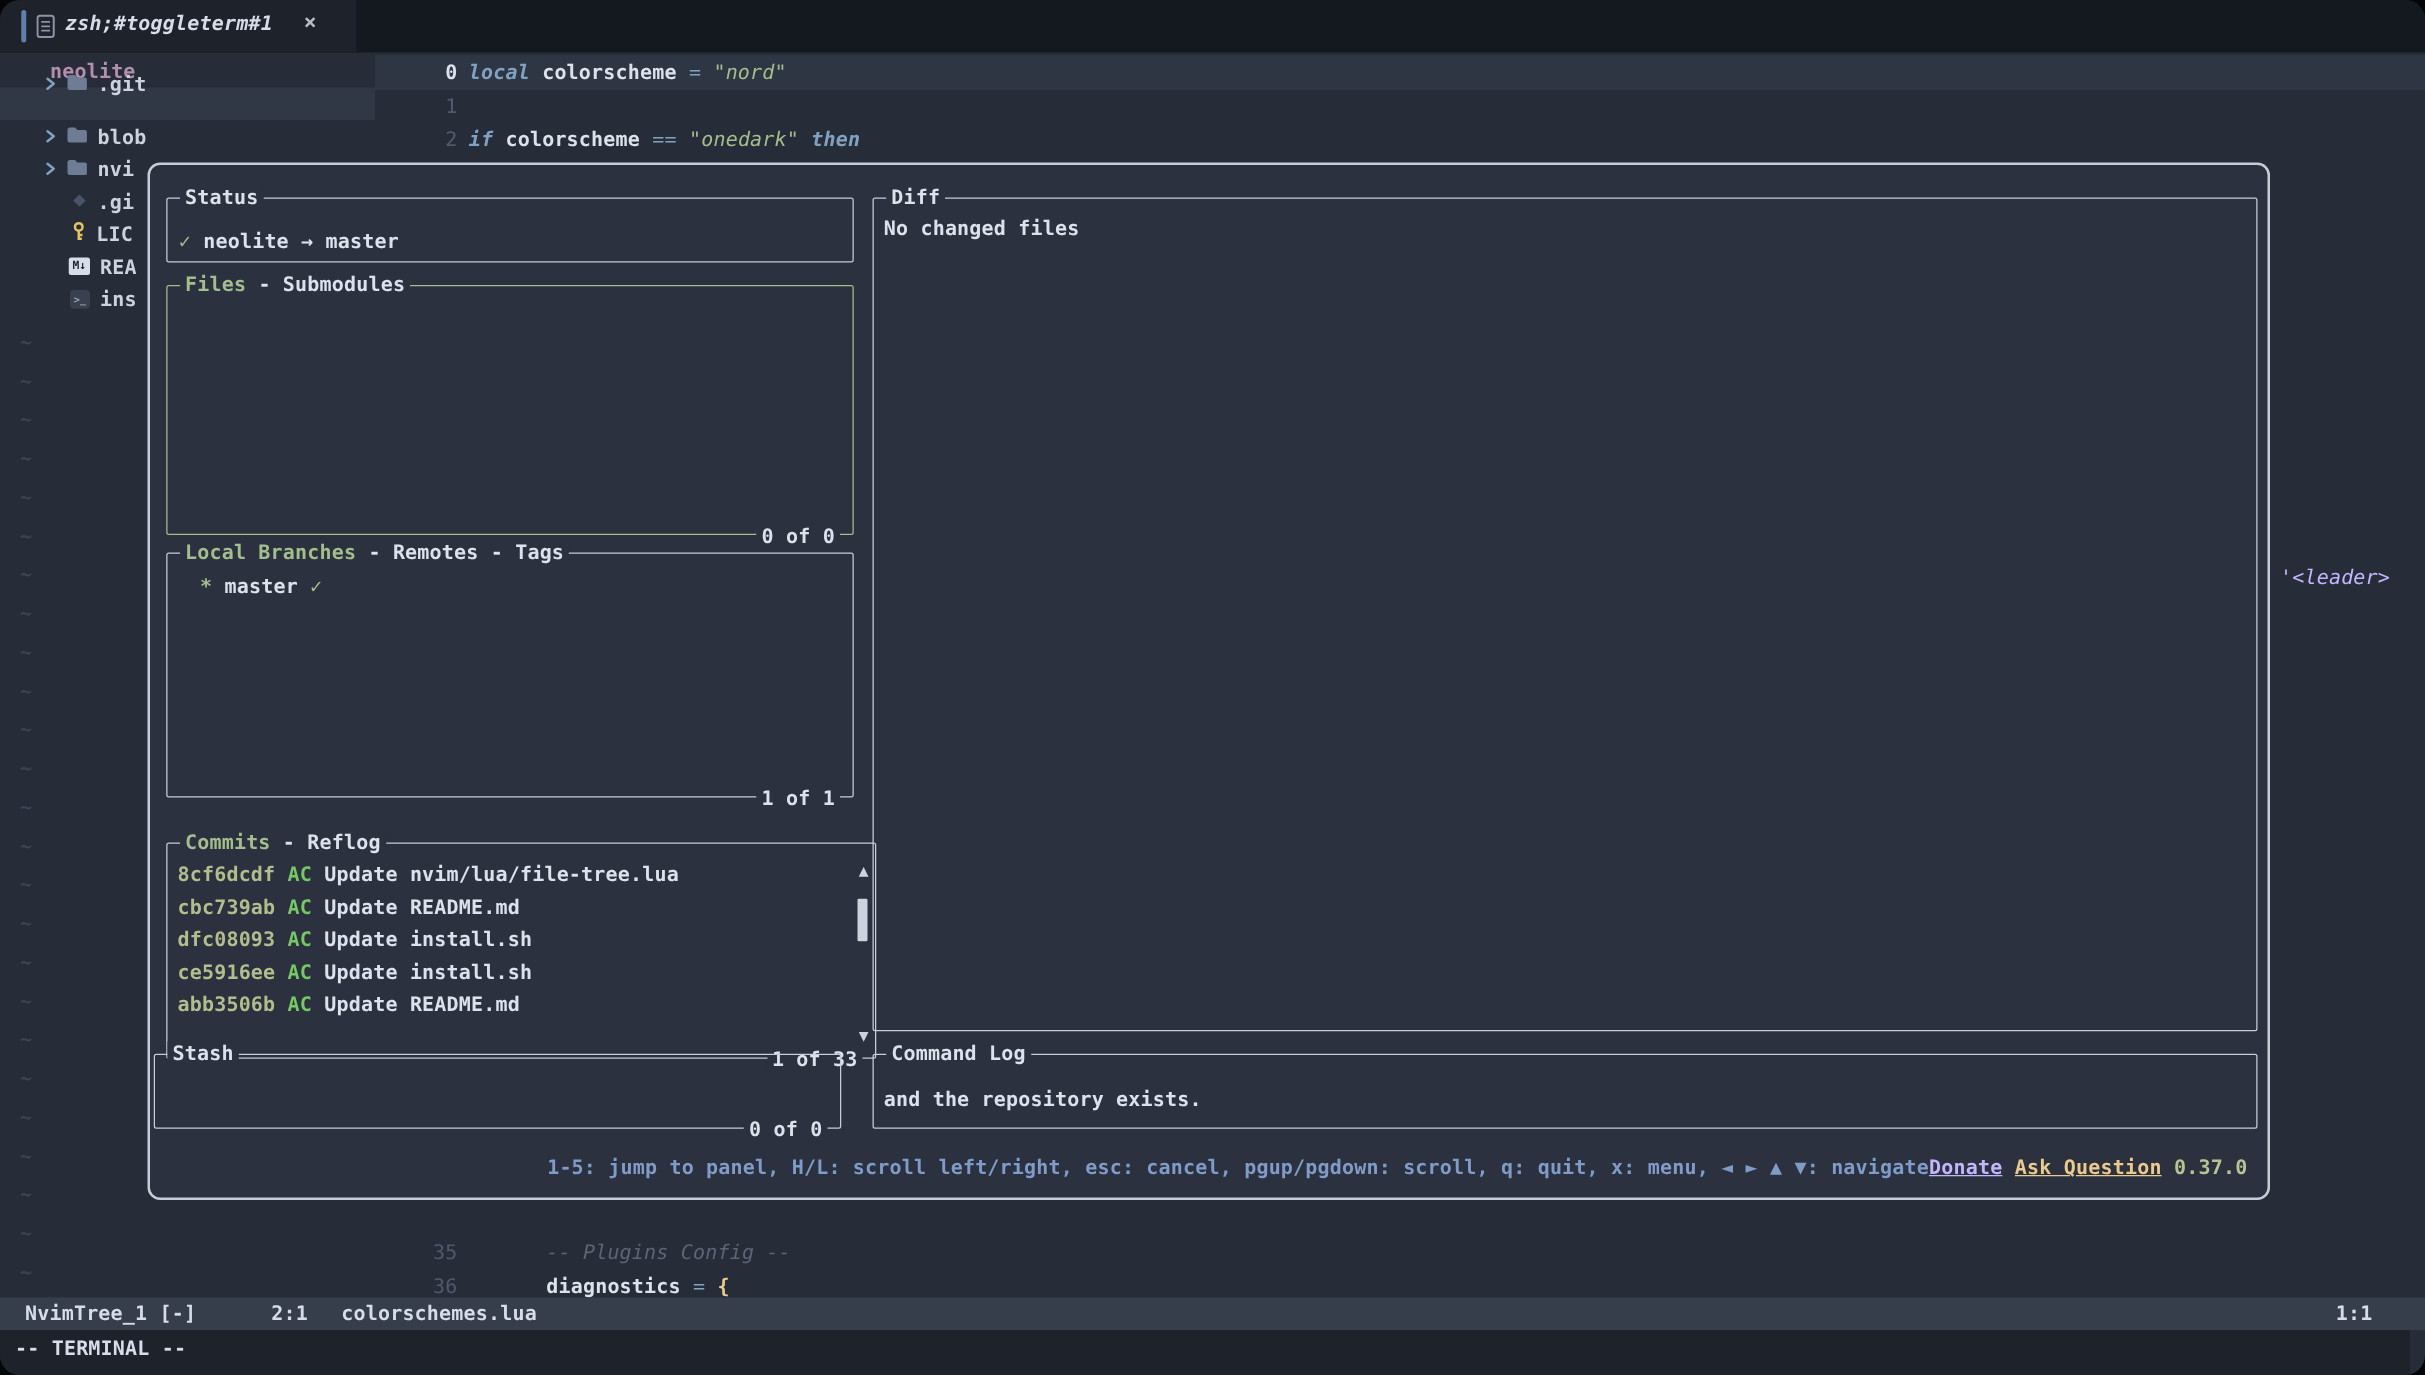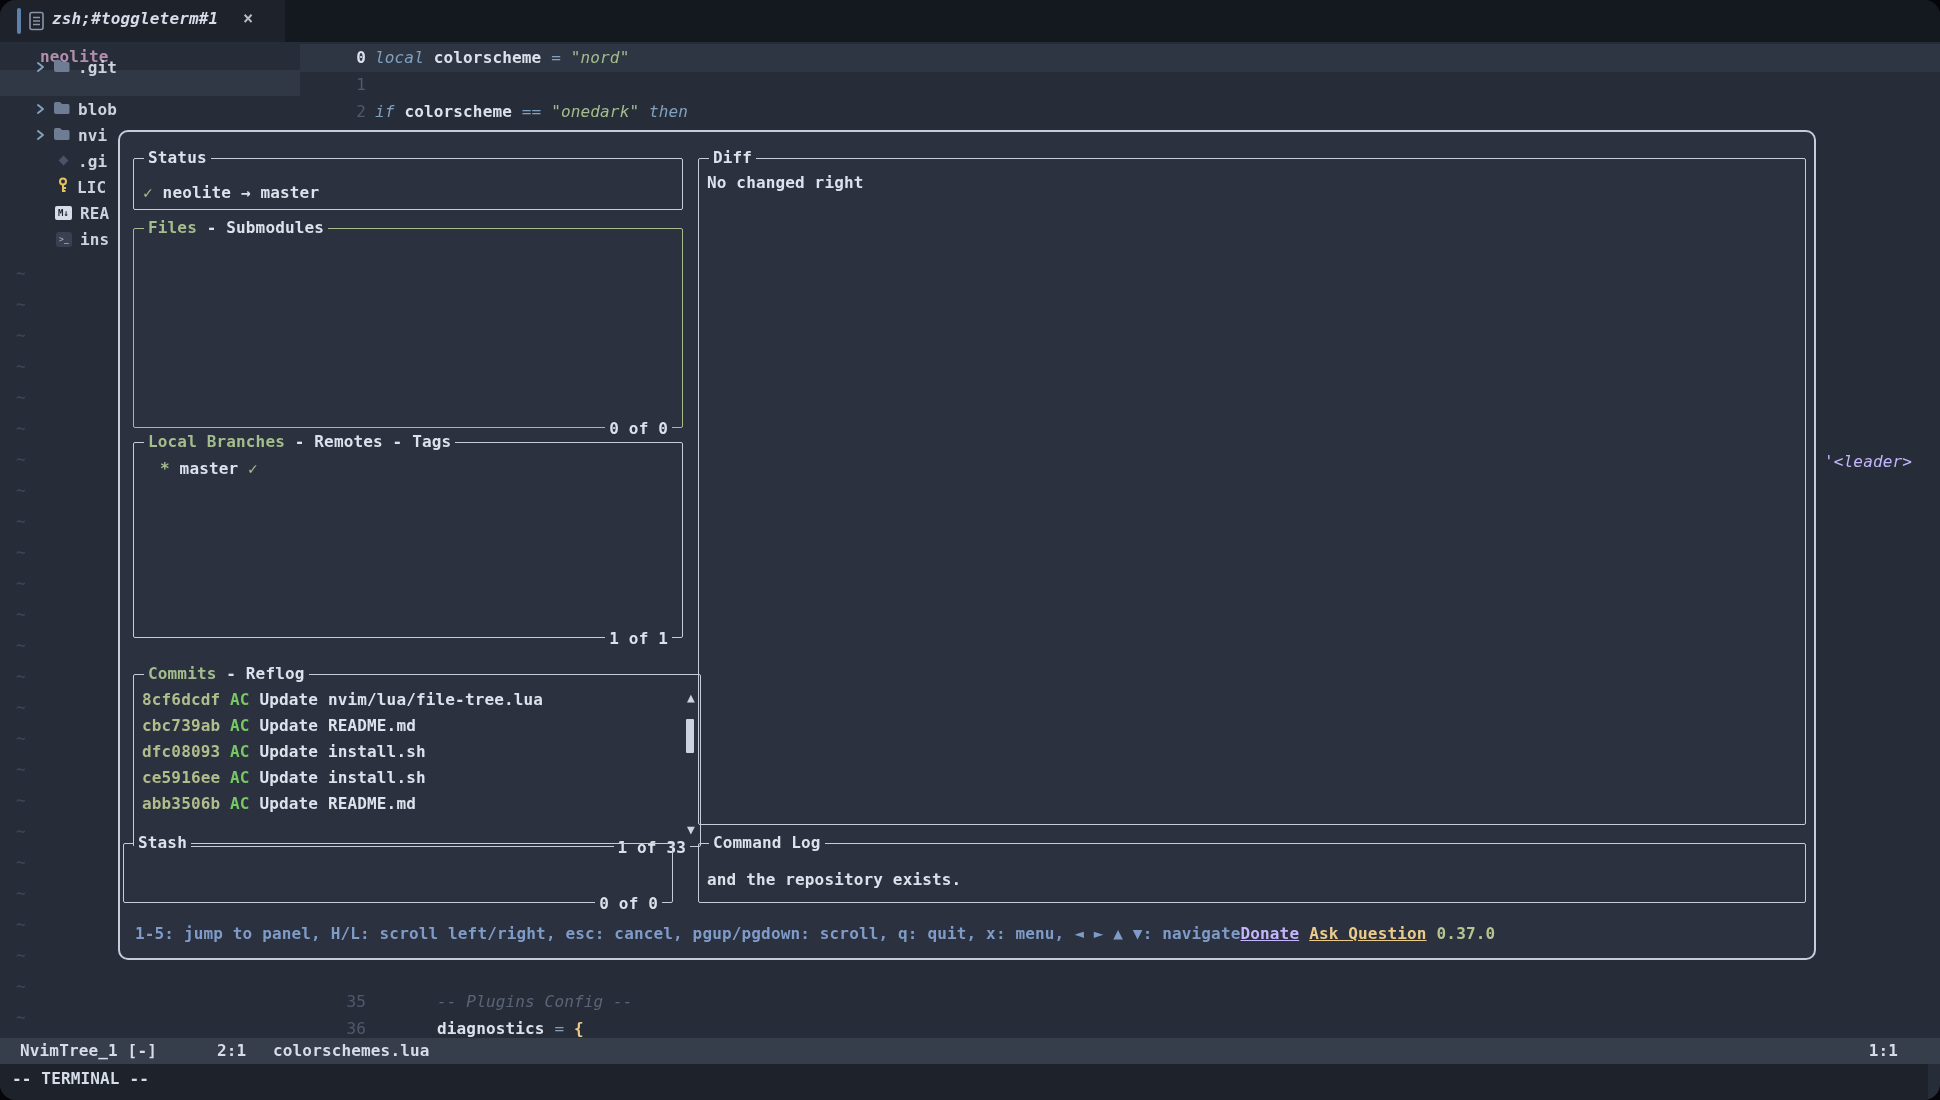--- a/index.html
+++ b/index.html
@@ -27,42 +27,42 @@
   .hlrow{position:absolute;left:0;width:300px;height:26px;background:var(--hl)}
   .mdicon{width:17px;height:14px;background:#d8dee9;border-radius:2px;color:#21262f;font-size:9px;font-weight:700;display:flex;align-items:center;justify-content:center}
   .termicon{width:16px;height:15px;background:#39404f;border-radius:3px;color:#98a3b5;font-size:8px;font-weight:700;display:flex;align-items:center;justify-content:center}
   #tilde-col{position:absolute;left:16px;top:258px;color:#3b4354;font-weight:600}
   #tilde-col div{height:31px;line-height:31px}
   
   .cursorline{position:absolute;left:300px;top:44px;width:1640px;height:28px;background:#2f3643}
   .lnum{position:absolute;left:300px;width:66px;text-align:right;height:27px;line-height:27px;color:var(--lnum);font-weight:500}
   .lnum.cur{color:var(--fg);font-weight:700}
   .codeline{position:absolute;height:27px;line-height:27px;white-space:pre;color:var(--fg);font-weight:700}
-  .kw{color:var(--blue);font-style:italic;font-weight:400}
+  .kw{color:var(--blue);font-style:italic;font-weight:700}
   .op{color:var(--blue);font-weight:500}
   .str{color:var(--green);font-style:italic;font-weight:500}
   .cmt{color:var(--comment);font-style:italic;font-weight:500}
   .brace{color:#ebcb8b;font-weight:700}
   .showcmd{position:absolute;left:1824px;top:452px;color:#c4b5fd;font-style:italic;font-weight:500;white-space:pre}
   
   .lg{position:absolute;left:118px;top:130px;width:1698px;height:830px;background:var(--lgbg);border:2px solid var(--border);border-radius:10px}
   .p{position:absolute;border:1.5px solid var(--border);border-radius:2px}
   .p.focus{border-color:var(--green)}
   .ptitle{position:absolute;top:-11px;left:10px;background:var(--lgbg);padding:0 4px;white-space:pre;font-weight:700;color:var(--fg)}
   .pcount{position:absolute;bottom:-11px;right:10px;background:var(--lgbg);padding:0 4px;font-weight:700;color:var(--fg);white-space:pre}
   .t-green{color:var(--green)}
   .prow{position:absolute;white-space:pre;font-weight:600;color:var(--fg)}
   .ok{color:var(--green)}
   .commit-list{position:absolute;left:8px;top:12px;right:26px}
   .crow{height:26px;line-height:26px;white-space:pre;font-weight:600;color:var(--fg);overflow:hidden}
   .crow .hash{color:var(--hash)}
   .crow .flag{color:var(--brgreen);font-weight:700}
   .sb-arrow{position:absolute;right:5px;color:var(--dimfg);font-size:13px;line-height:13px}
   .sb-thumb{position:absolute;right:6px;top:44px;width:8px;height:34px;background:var(--dimfg);border-radius:1px}
-  .keybar{position:absolute;left:15px;right:16px;top:792px;display:flex;justify-content:flex-start;font-weight:600;white-space:pre}
+  .keybar{position:absolute;left:15px;right:16px;top:792px;display:flex;justify-content:flex-end;font-weight:600;white-space:pre}
   .hints{color:var(--keyblue)}
   .links{display:flex;gap:10px}
   .link-donate{color:#c4b5fd;text-decoration:underline;cursor:pointer}
   .link-ask{color:#eacb8b;text-decoration:underline;cursor:pointer}
   .version{color:#b7c491}
   
   .statusline{position:absolute;left:0;top:1038px;width:1940px;height:26px;background:var(--statusline);color:#d6dce8;font-weight:600}
   .statusline span{position:absolute;top:0;height:26px;line-height:26px;white-space:pre}
   .cmdline{position:absolute;left:0;top:1064px;width:1928px;height:36px;background:var(--cmdline)}
   .mode{position:absolute;left:12px;top:2px;height:26px;line-height:26px;color:#d6dce8;font-weight:700;white-space:pre}
@@ -215,21 +215,21 @@
       <span class="pcount">1 of 33</span>
     </div>
 
     <div class="p" style="left:3px;top:711px;width:550px;height:60px">
       <span class="ptitle">Stash</span>
       <span class="pcount">0 of 0</span>
     </div>
 
     <div class="p" style="left:578px;top:26px;width:1108px;height:667px">
       <span class="ptitle">Diff</span>
-      <div class="prow" style="left:8px;top:14px">No changed right</div>
+      <div class="prow" style="left:8px;top:14px">No changed files</div>
     </div>
 
     <div class="p" style="left:578px;top:711px;width:1108px;height:60px">
       <span class="ptitle">Command Log</span>
       <div class="prow" style="left:8px;top:26px">and the repository exists.</div>
     </div>
 
     <div class="keybar">
       <span class="hints">1-5: jump to panel, H/L: scroll left/right, esc: cancel, pgup/pgdown: scroll, q: quit, x: menu, ◄ ► ▲ ▼: navigate</span>
       <span class="links">

